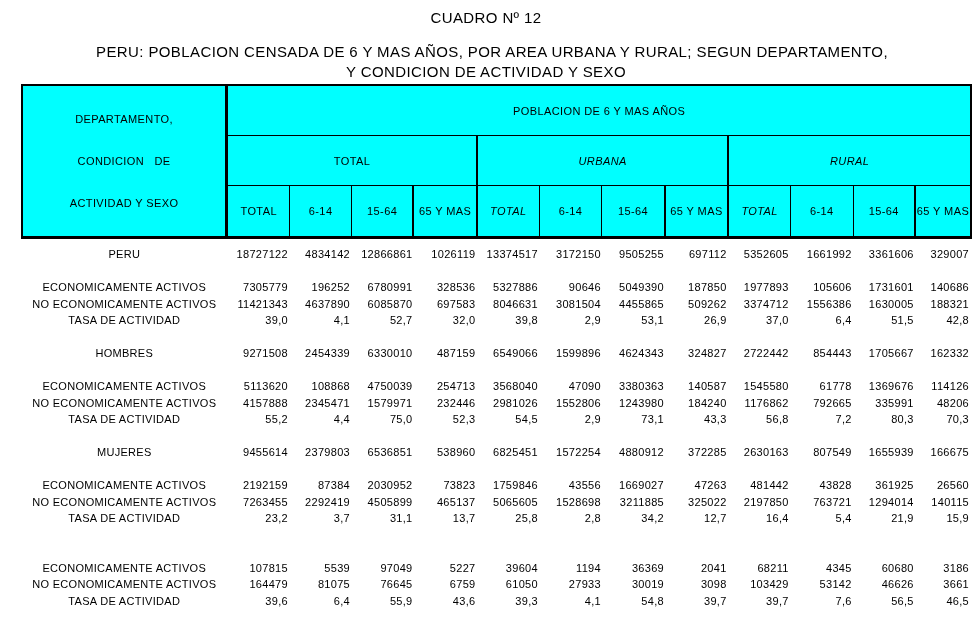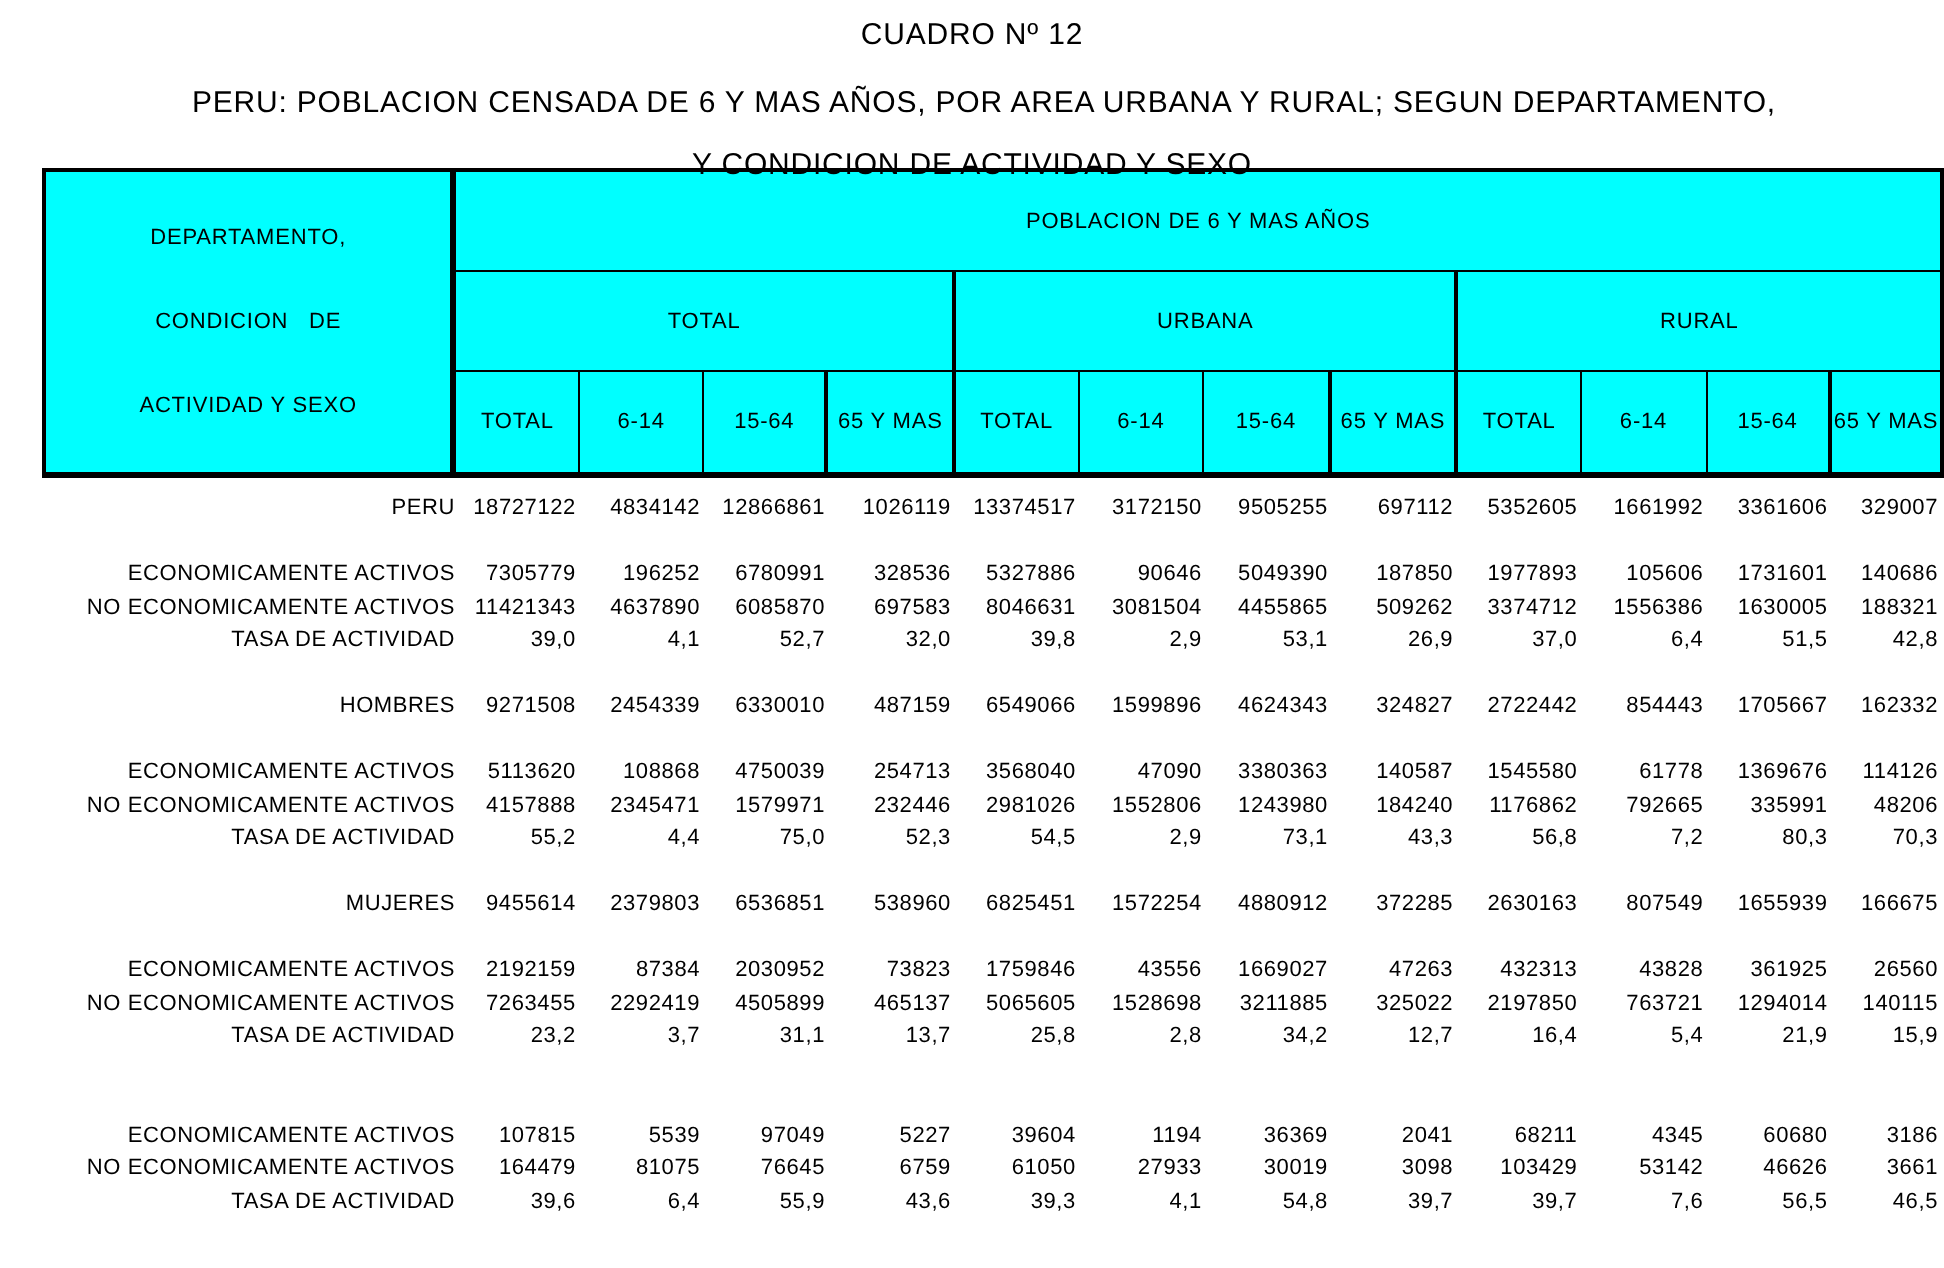--- a/index.html
+++ b/index.html
@@ -7,21 +7,21 @@
     width:972px; height:634px; overflow:hidden;
     font-family:"Liberation Sans", sans-serif; color:#000;
   }
   .page { position:relative; width:972px; height:634px; }
 
   
   .titles { height:84px; box-sizing:border-box; padding-top:9px;
             text-align:center; font-size:15px; letter-spacing:0.4px; }
   .title-main { }
   .title-sub1 { margin-top:17px;padding-left:12px; }
-  .title-sub2 { margin-top:14px; }
+  .title-sub2 { margin-top:3px; }
 
   
   table { border-collapse:collapse; table-layout:fixed; margin-left:21px; }
   col.c-stub { width:208px; }
   col.c1 { width:64px; } col.c2 { width:63px; } col.c3 { width:63px; } col.c4 { width:64px; }
   col.c5 { width:63px; } col.c6 { width:64px; } col.c7 { width:64px; } col.c8 { width:64px; }
   col.c9 { width:63px; } col.c10 { width:64px; } col.c11 { width:63px; } col.c12 { width:56px; }
 
   
   .header-table th {
@@ -31,31 +31,31 @@
   }
   .header-table .stub {
     border-left:2px solid #000; border-right:3px solid #000;
     border-top:2px solid #000; border-bottom:3px solid #000;
     vertical-align:middle;
   }
   .stub div { line-height:18px; height:18px; white-space:pre; }
   .bt { border-top:2px solid #000 !important; }
   .br { border-right:2px solid #000 !important; }
   .bb { border-bottom:3px solid #000 !important; }
-  .gb { border-left:2px solid #000 !important; }
+  .gb { border-left:2px solid #000 !important;font-style:italic; }
   .ym { border-left:2px solid #000 !important; }
 
   
   .data-table { margin-top:7px; }
   .data-table td {
     font-size:11px; letter-spacing:0.3px; padding:0;
     height:16.5px; white-space:pre; overflow:hidden;
   }
   .data-table td.num { text-align:right; padding-right:3px; }
-  .data-table td.label { text-align:right; }
+  .data-table td.label { text-align:center; }
   .ind0 { padding-left:6px; }
   .ind1 { padding-left:15px; }
   .ind2 { padding-left:26px; }
 </style>
 </head>
 <body>
 
 <div class="page">
 
   <div class="titles">
@@ -281,21 +281,21 @@
         <tr>
           <td class="label ind2">ECONOMICAMENTE ACTIVOS</td>
           <td class="num">2192159</td>
           <td class="num">87384</td>
           <td class="num">2030952</td>
           <td class="num">73823</td>
           <td class="num">1759846</td>
           <td class="num">43556</td>
           <td class="num">1669027</td>
           <td class="num">47263</td>
-          <td class="num">432313</td>
+          <td class="num">481442</td>
           <td class="num">43828</td>
           <td class="num">361925</td>
           <td class="num">26560</td>
         </tr>
         <tr>
           <td class="label ind2">NO ECONOMICAMENTE ACTIVOS</td>
           <td class="num">7263455</td>
           <td class="num">2292419</td>
           <td class="num">4505899</td>
           <td class="num">465137</td>

